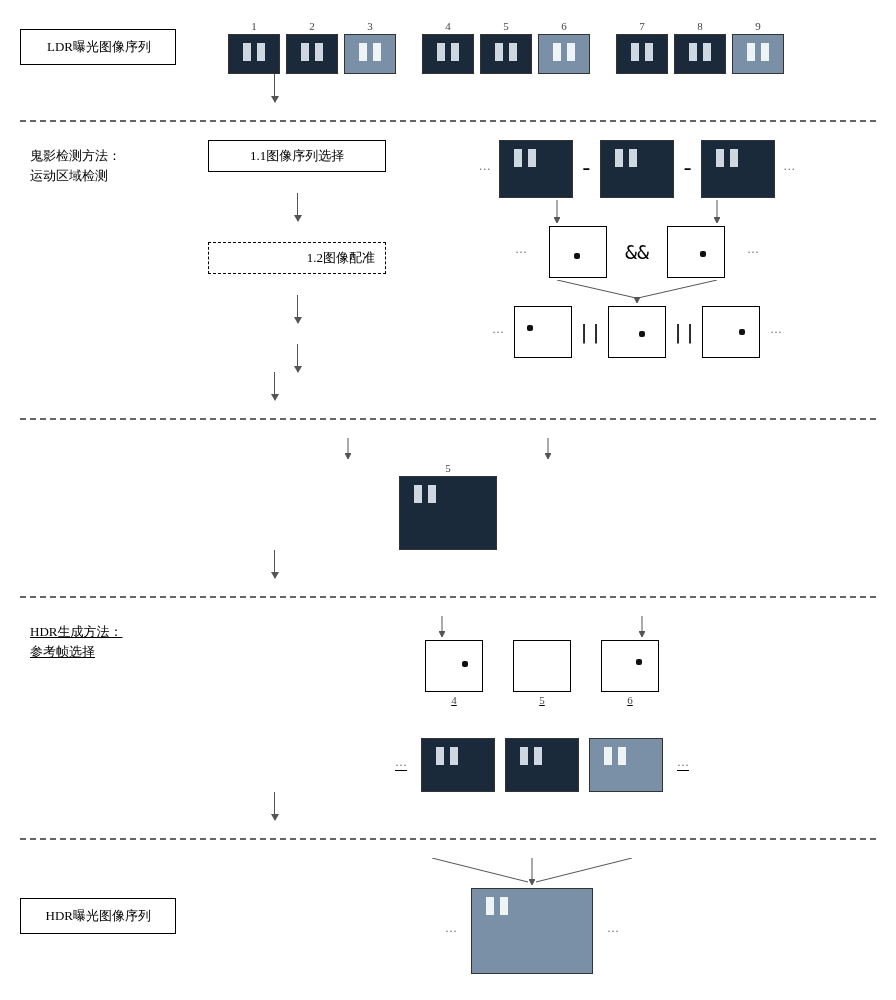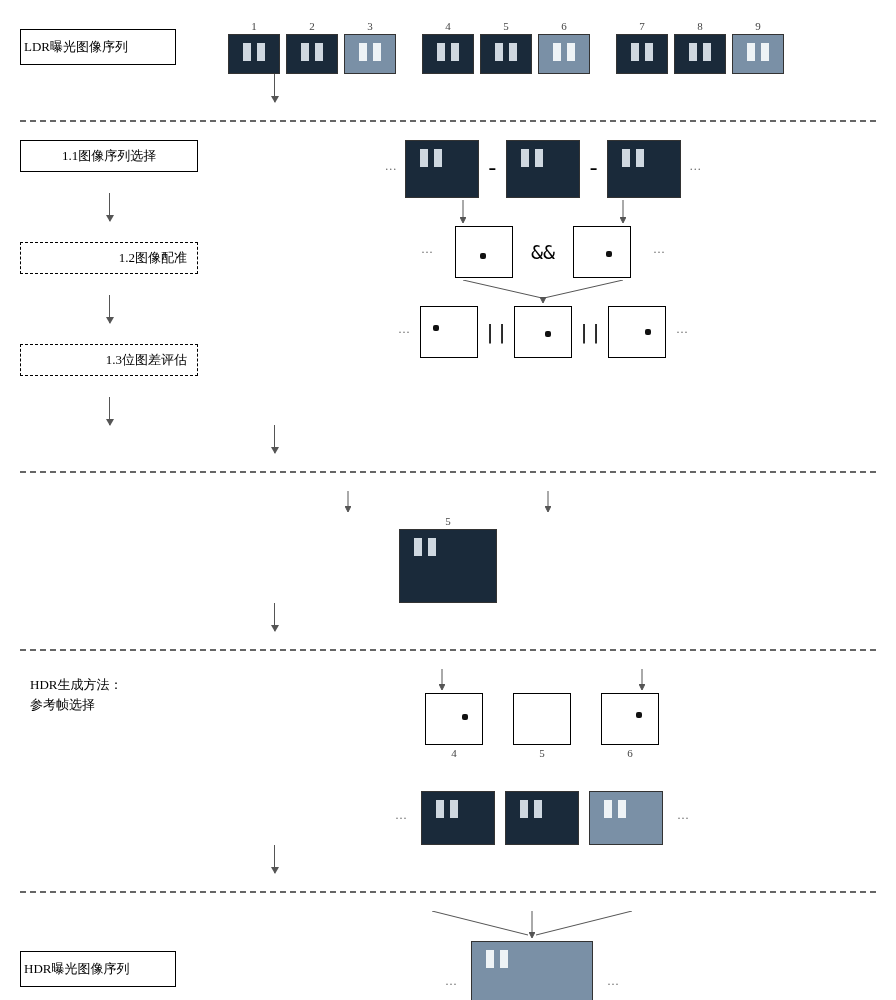--- a/index.html
+++ b/index.html
@@ -1,18 +1,18 @@
 <!DOCTYPE html>
 <html><head>
 <meta charset="utf-8">
 <style>
 body { margin: 0; padding: 20px; width: 856px; font-family: "SimSun", serif; font-size: 13px; background: #fff; color: #000; }
 .stage-hr { border: none; border-top: 2px dashed #666; margin: 18px 0; }
 .row { display: flex; align-items: center; gap: 12px; }
-.label-box { border: 1px solid #000; padding: 8px 3px; text-align: left; white-space: nowrap; }
+.label-box { border: 1px solid #000; padding: 8px 24px; text-align: right; white-space: nowrap; }
 .label-nobox { padding: 6px 10px; text-align: left; white-space: nowrap; line-height: 1.5; }
 .step-box { border: 1px solid #000; padding: 6px 10px; text-align: center; min-width: 156px; }
 .step-box.dashed { border-style: dashed; text-align: right; }
 .thumb-row { display: flex; gap: 6px; margin-left: 40px; align-items: flex-start; }
 .thumb-col { display: flex; flex-direction: column; align-items: center; gap: 2px; }
 .thumb-num { font-size: 11px; color: #444; }
 .thumb { width: 50px; height: 38px; background: #1a2a3a; position: relative; overflow: hidden; border: 1px solid #333; }
 .thumb::before { content: ""; position: absolute; top: 8px; left: 14px; width: 8px; height: 18px; background: #cfd8e0; box-shadow: 14px 0 0 #cfd8e0; }
 .thumb.bright { background: #7a90a6; }
 .thumb.bright::before { background: #eef3f6; box-shadow: 14px 0 0 #eef3f6; }
@@ -74,26 +74,29 @@
         <span class="thumb-num">9</span>
         <div class="thumb bright"></div>
       </div>
   </div>
 </div>
 
 <div style="margin-left:254px;" class="arrow-down"></div>
 <hr class="stage-hr">
 
 <div class="row" style="align-items:stretch;">
+  <div class="col-left label-nobox">
+    <div>鬼影检测方法：</div>
+    <div>运动区域检测</div>
+  </div>
   <div class="col-mid">
     <div class="step-box">1.1图像序列选择</div>
     <div class="arrow-down"></div>
     <div class="step-box dashed">1.2图像配准</div>
     <div class="arrow-down"></div>
-    <div class="step-box dashed">1.3位图差评估</div>
     <div class="arrow-down"></div>
   </div>
 
   <div class="right-pane">
 
     <div style="display:flex;align-items:center;gap:4px;">
       <span class="ellipsis">···</span>
       <div class="thumb" style="width:72px;height:56px;"></div>
       <span class="minus">-</span>
       <div class="thumb" style="width:72px;height:56px;"></div>
@@ -154,21 +157,21 @@
       <line x1="310" y1="0" x2="310" y2="20" marker-end="url(#ah)"></line>
     </svg>
     <span class="thumb-num">5</span>
     <div class="thumb" style="width:96px;height:72px;"></div>
   </div>
 </div>
 
 <div style="margin-left:254px;" class="arrow-down"></div>
 <hr class="stage-hr">
 
-<div class="row" style="align-items:flex-start;">
+<div class="row" style="align-items:flex-start;text-decoration:underline;">
   <div class="col-left label-nobox">
     <div>HDR生成方法：</div>
     <div>参考帧选择</div>
   </div>
   <div class="right-pane">
     <svg width="420" height="22" class="svg-layer">
       <line x1="110" y1="0" x2="110" y2="20" marker-end="url(#ah)"></line>
       <line x1="310" y1="0" x2="310" y2="20" marker-end="url(#ah)"></line>
     </svg>
     <div style="display:flex;gap:30px;align-items:flex-start;">

